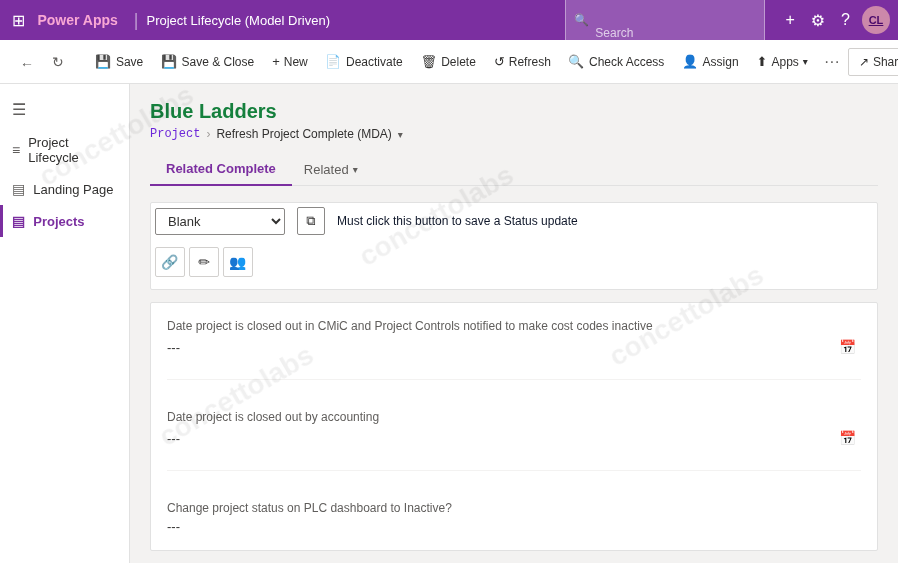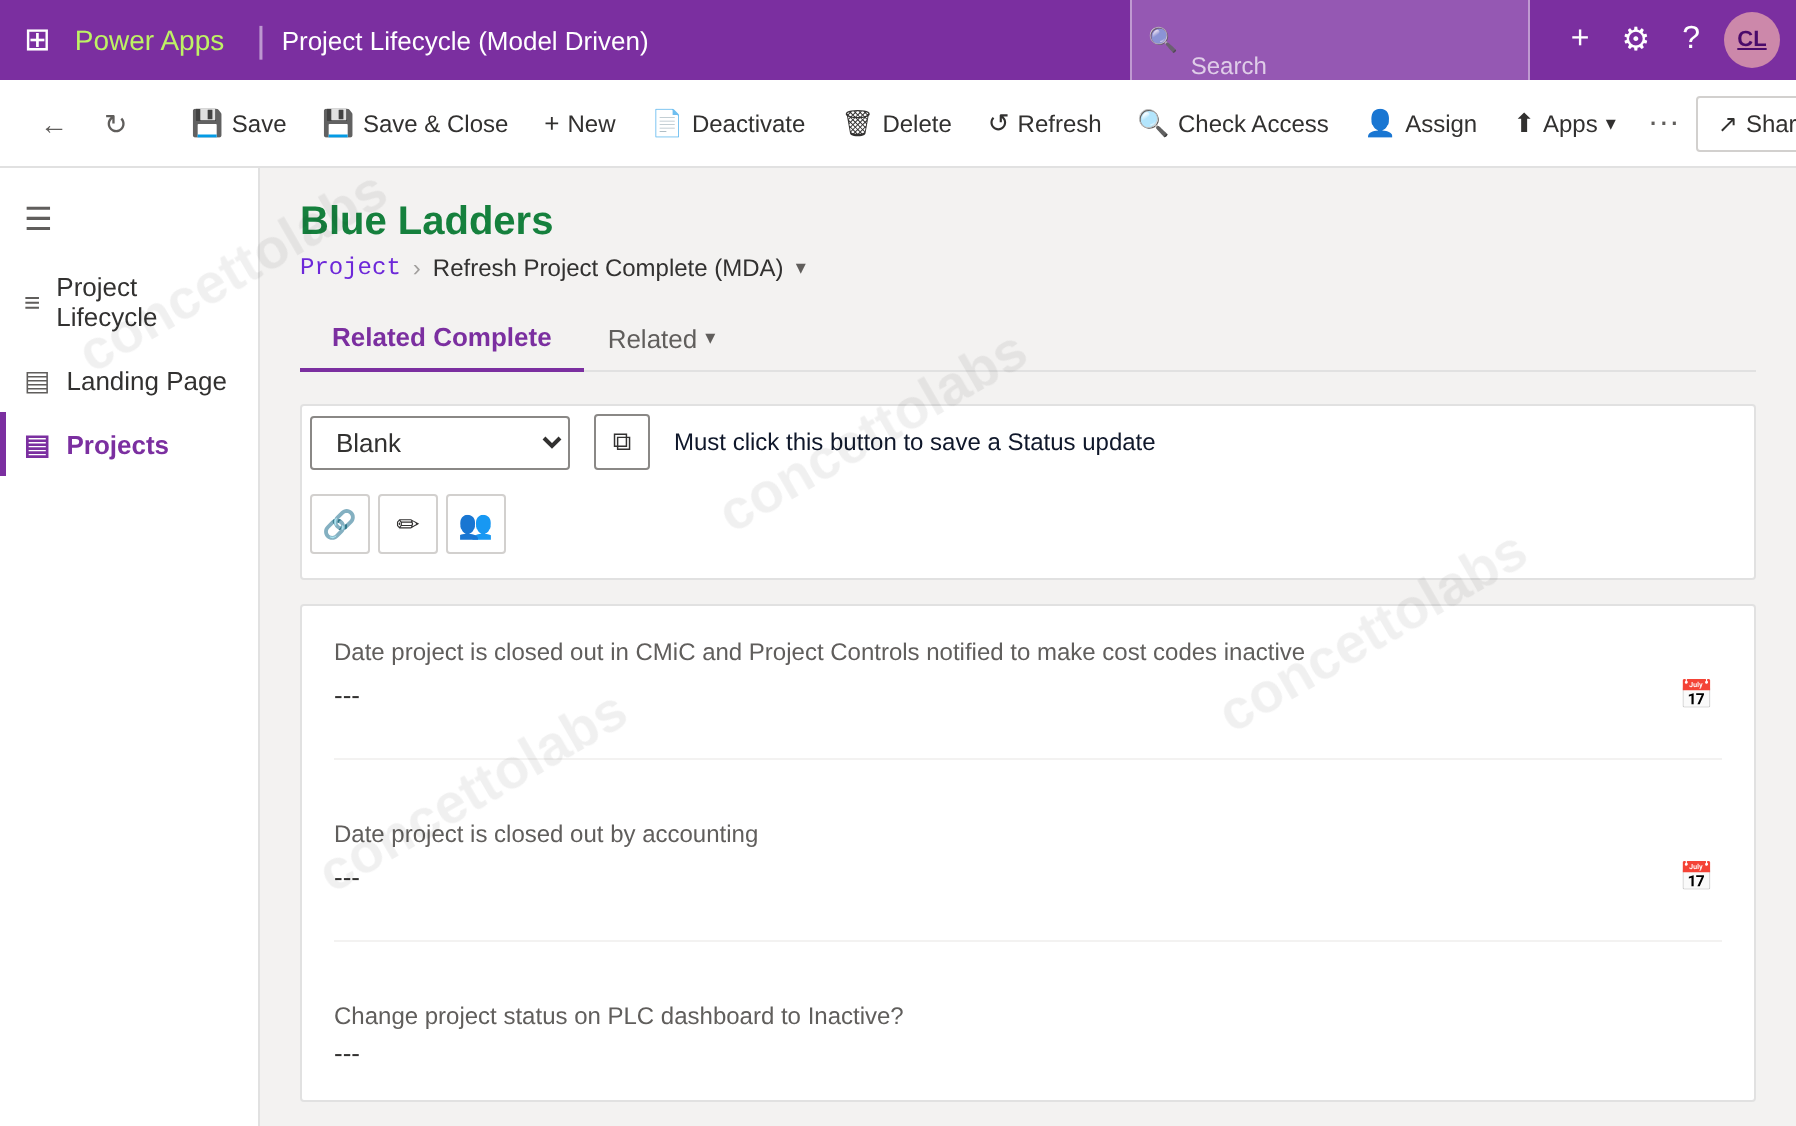--- a/index.html
+++ b/index.html
@@ -14,22 +14,22 @@
       padding: 0 8px;
       gap: 8px;
     }
     .top-bar-grid {
       color: white;
       font-size: 16px;
       cursor: pointer;
       padding: 4px;
     }
     .top-bar-brand {
-      color: #bef264;
-      font-weight: 400;
+      color: #f9a8d4;
+      font-weight: 700;
       font-size: 14px;
       margin-right: 8px;
     }
     .top-bar-divider {
       color: rgba(255,255,255,0.5);
       font-size: 18px;
     }
     .top-bar-title {
       color: white;
       font-size: 13px;

